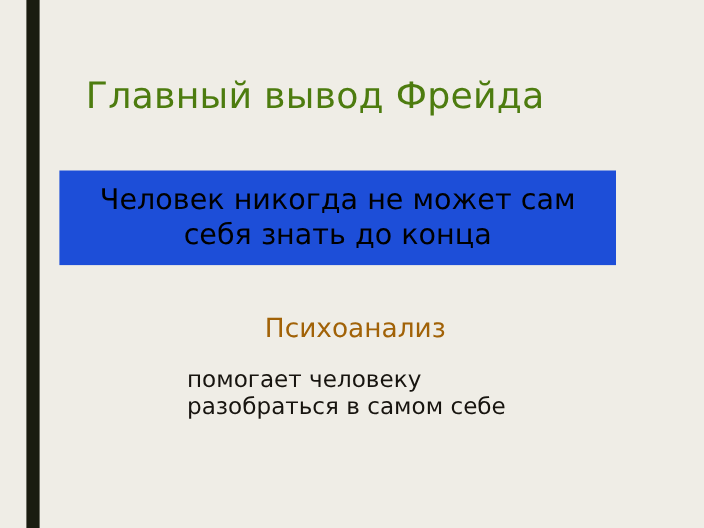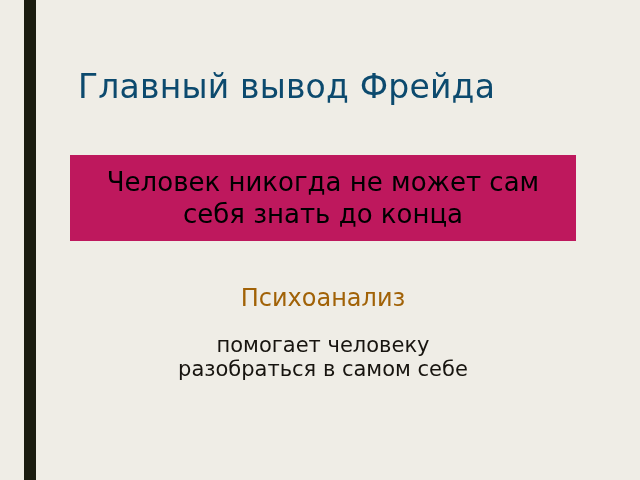--- a/index.html
+++ b/index.html
@@ -34,33 +34,33 @@
 
   
   #slide-title {
     position: absolute;
     left: 78px;
     top: 44px;
     width: 520px;
     font-size: 33px;
     line-height: 42px;
     font-weight: 400;
-    color: #0c4a6e;
+    color: #4d7c0f;
     letter-spacing: 0.2px;
     white-space: nowrap;
   }
 
   
   #highlight-box {
     position: absolute;
-    left: 70px;
+    left: 54px;
     top: 155px;
     width: 506px;
     height: 86px;
-    background: #be185d;
+    background: #1d4ed8;
     display: flex;
     align-items: center;
     justify-content: center;
     box-sizing: border-box;
     padding: 0 6px;
   }
   #highlight-text {
     font-size: 26px;
     line-height: 32px;
     color: #000000;
@@ -80,21 +80,21 @@
     color: #a16207;
     font-weight: 400;
   }
 
   
   #body-paragraph {
     position: absolute;
     left: 170px;
     top: 333px;
     width: 306px;
-    text-align: center;
+    text-align: left;
     font-size: 21px;
     line-height: 24px;
     color: #17140f;
     font-weight: 400;
   }
 </style>
 </head>
 <body>
 
 <div id="slide">

